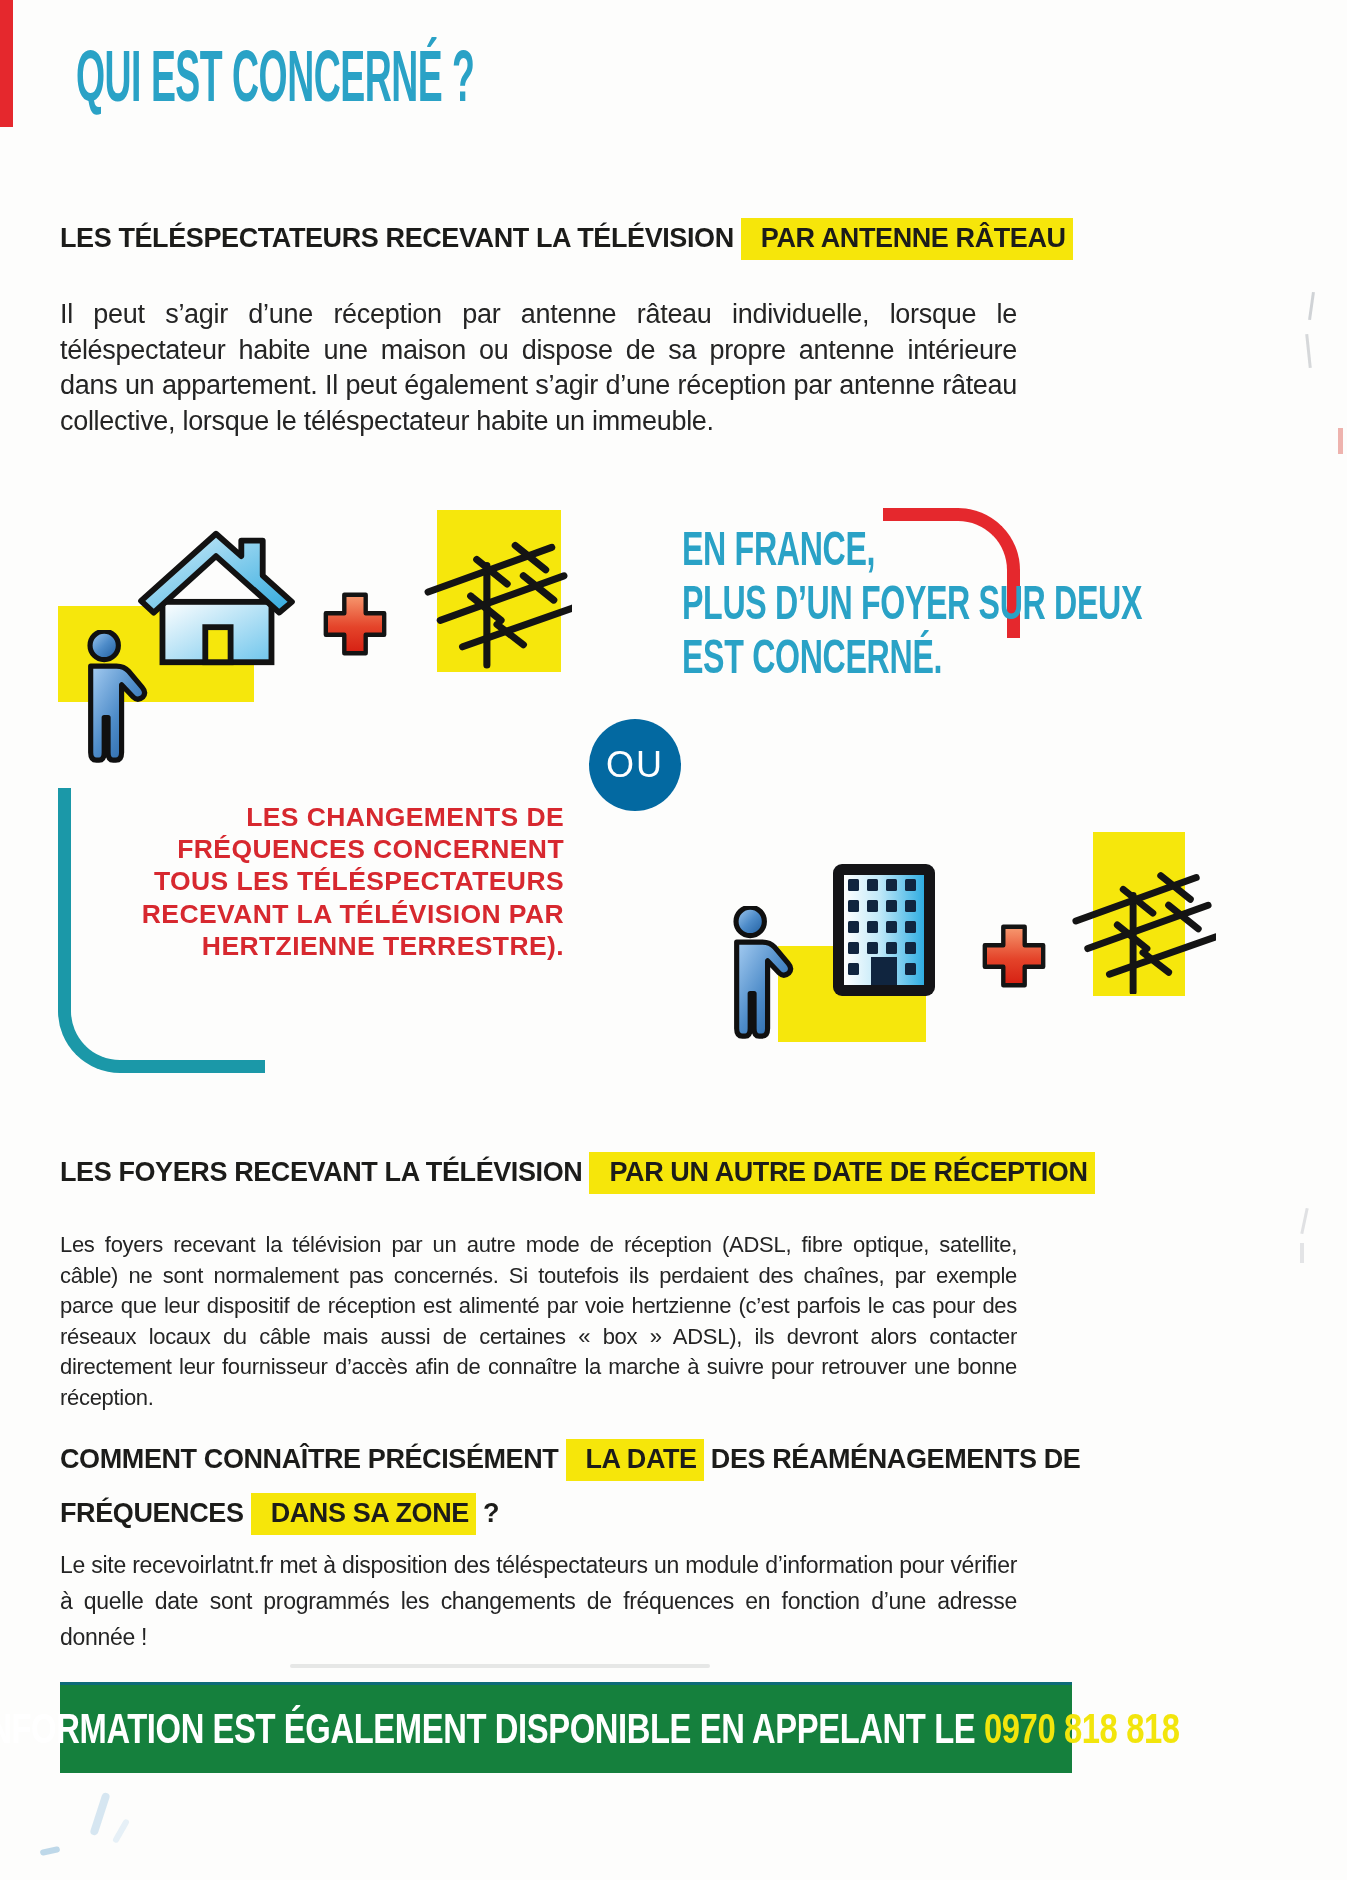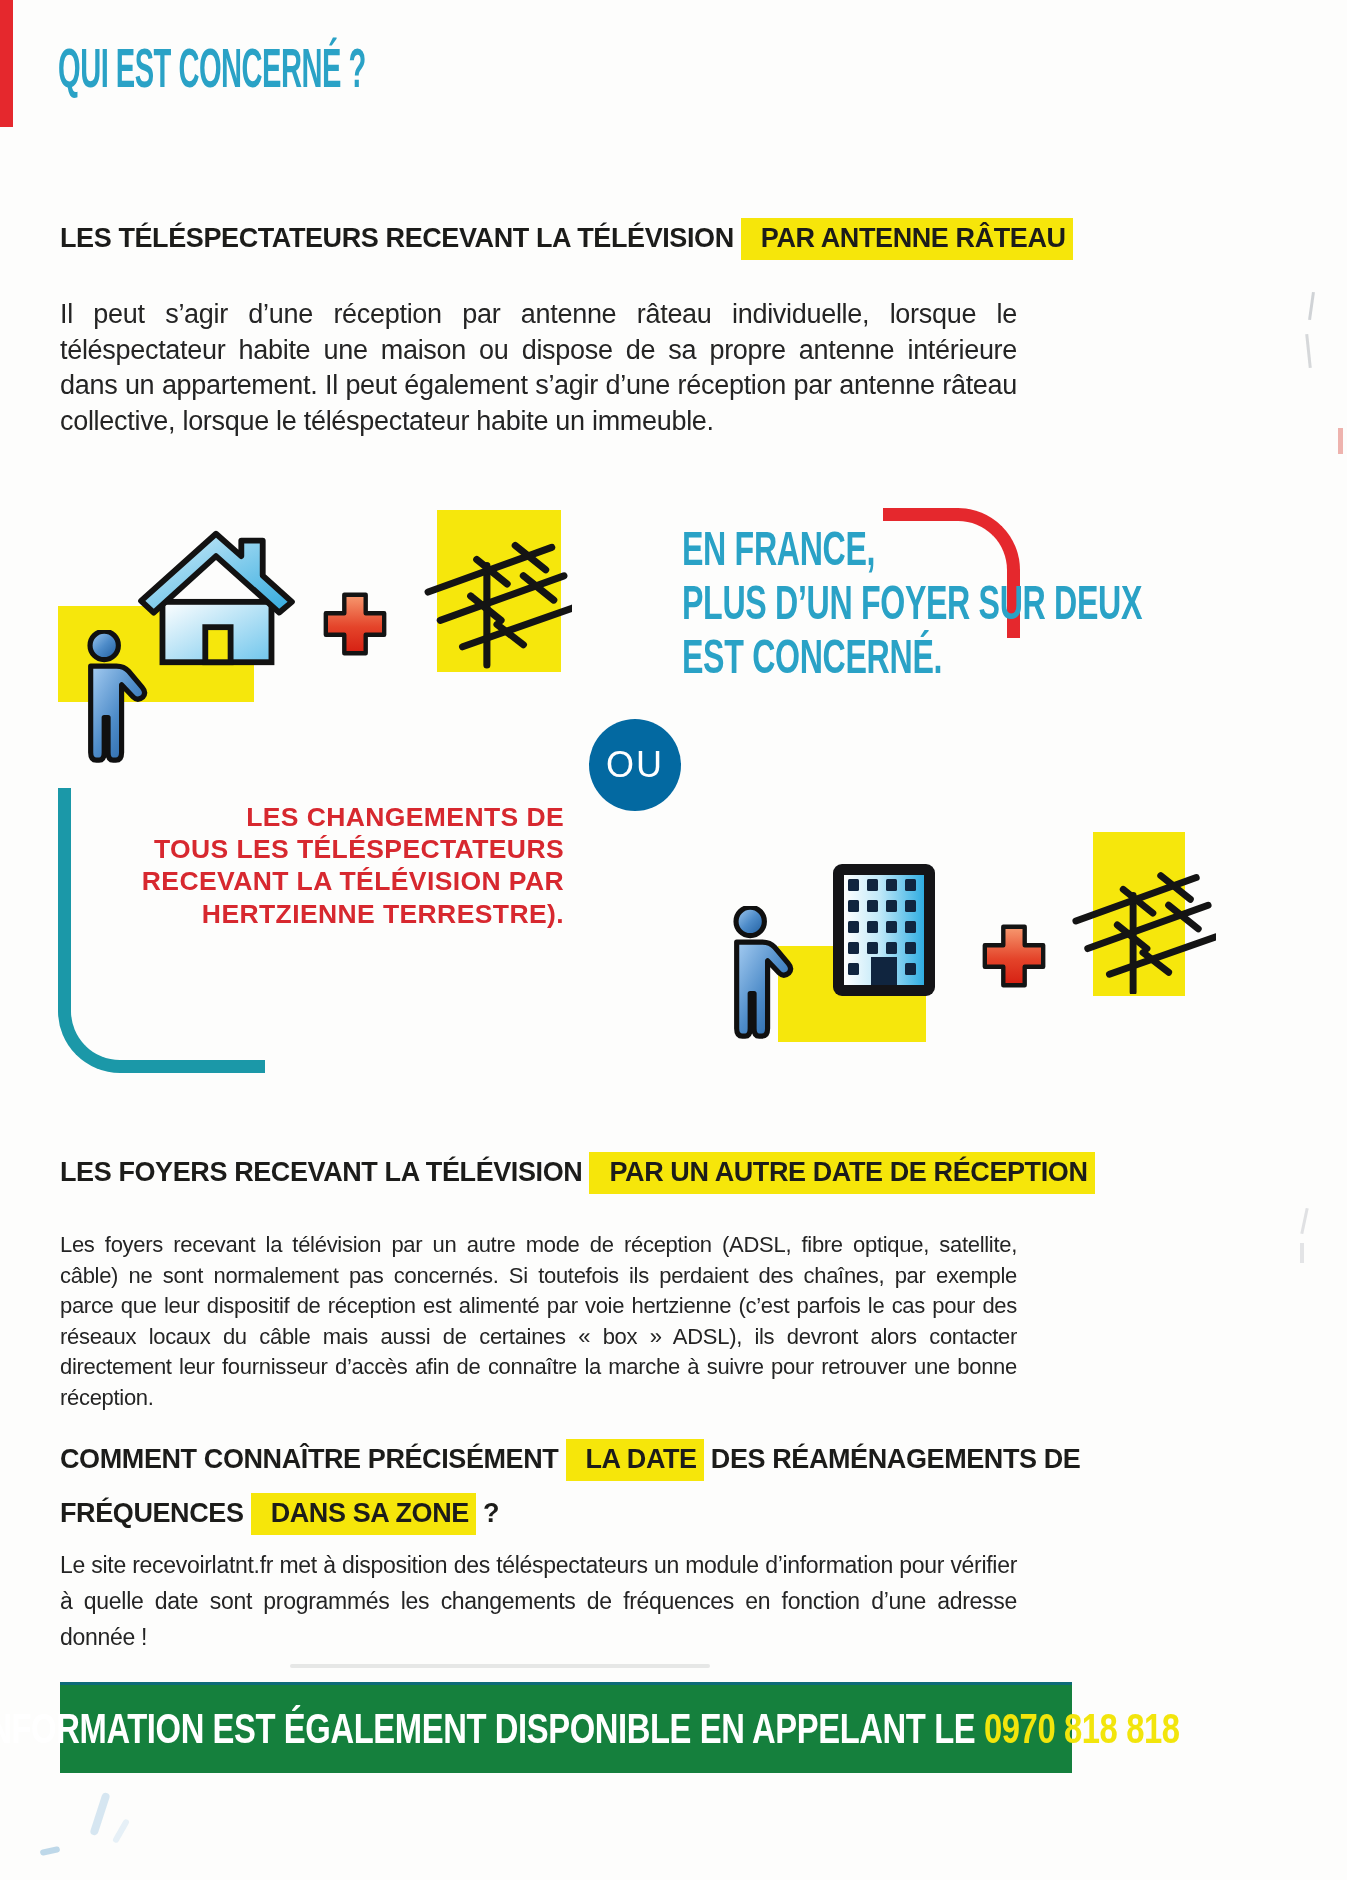--- a/index.html
+++ b/index.html
@@ -12,21 +12,21 @@
   .abs { position:absolute; }
 
   
   .cond {
     display:inline-block; font-weight:bold; white-space:nowrap;
     transform:scaleX(0.52); transform-origin:0 50%; letter-spacing:-1px;
   }
 
   .red-bar { left:0; top:0; width:13px; height:127px; background:#e5282d; }
 
-  .title { left:58px; top:40px; font-size:56px; color:#2aa2c6; line-height:1; }
+  .title { left:76px; top:40px; font-size:72px; color:#2aa2c6; line-height:1; }
 
   .h { font-weight:bold; color:#1c1c1a; font-size:27px; letter-spacing:-0.4px; line-height:40px; white-space:nowrap; }
   .hl { background:#f6e60a; padding:5px 7px 7px 20px; }
 
   .body-text { text-align:justify; color:#242424; }
   .p1 { left:60px; top:270px; width:957px; font-size:27px; line-height:35.5px; letter-spacing:-0.3px; }
   .p2 { left:60px; top:1208px; width:957px; font-size:22px; line-height:30.5px; letter-spacing:-0.3px; }
   .p3 { left:60px; top:1524px; width:957px; font-size:23px; line-height:36px; letter-spacing:-0.3px; }
 
   .h1pos { left:60px; top:218px; }
@@ -156,20 +156,21 @@
     <div class="line"><span class="cond">PLUS D’UN FOYER SUR DEUX</span></div>
     <div class="line"><span class="cond">EST CONCERNÉ.</span></div>
   </div>
 
   <div class="abs ou">
     <span>OU</span>
   </div>
 
   <div class="abs red-callout">
     <div>LES CHANGEMENTS DE</div>
+    <div>FRÉQUENCES CONCERNENT</div>
     <div>TOUS LES TÉLÉSPECTATEURS</div>
     <div>RECEVANT LA TÉLÉVISION PAR</div>
     <div>HERTZIENNE TERRESTRE).</div>
   </div>
 
   <div class="abs teal-corner"></div>
 
   <div class="abs yellow-box" style="left:778px; top:946px; width:148px; height:96px;"></div>
 
   <svg class="abs" style="left:716px; top:906px;" width="80" height="134" viewBox="0 0 62 104">

